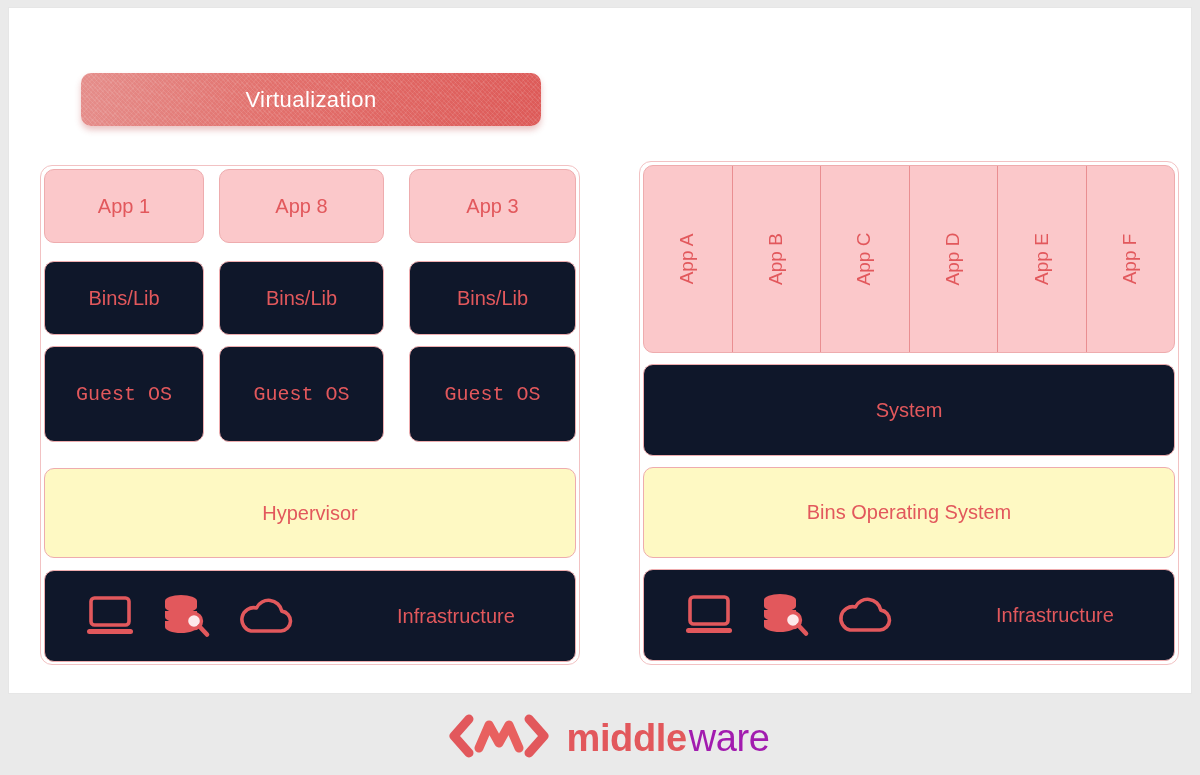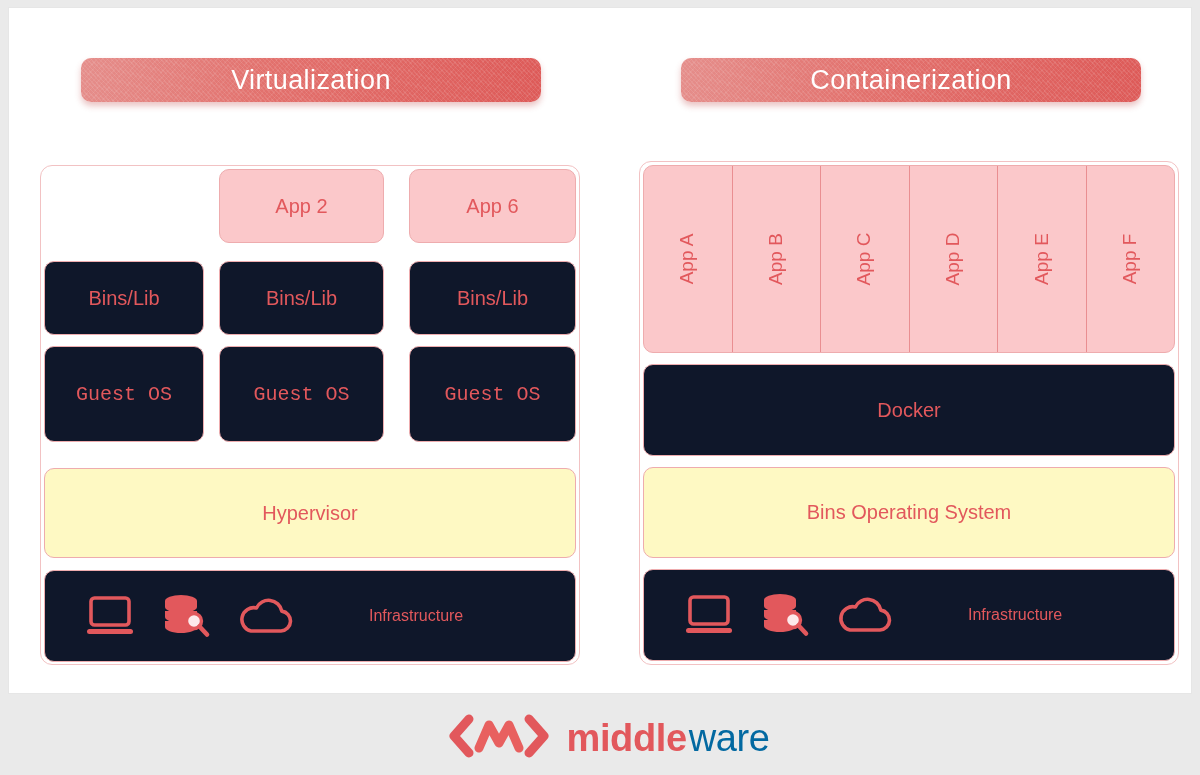--- a/index.html
+++ b/index.html
@@ -29,32 +29,33 @@
     width: 1184px;
     height: 687px;
     background: #ffffff;
     border: 1px solid #e6e6e6;
     box-sizing: border-box;
   }
 
   
   .section-header {
     position: absolute;
-    height: 44px;
+    height: 53px;
     border-radius: 10px;
     color: #ffffff;
-    font-size: 27px;
+    font-size: 22px;
     font-weight: 400;
     letter-spacing: .4px;
     display: flex;
     align-items: center;
     justify-content: center;
     background: linear-gradient(100deg, #e58e8b 0%, #e2706c 42%, #dd5a58 100%);
     box-shadow: 0 4px 6px rgba(190, 70, 70, .32);
     overflow: hidden;
+    margin-top: 15px;
   }
   .section-header::before {
     content: "";
     position: absolute;
     left: 0; top: 0; right: 0; bottom: 0;
     background:
       repeating-linear-gradient(47deg, rgba(255,255,255,.12) 0 1px, rgba(255,255,255,0) 1px 3px),
       repeating-linear-gradient(133deg, rgba(255,255,255,.09) 0 1px, rgba(255,255,255,0) 1px 4px);
     opacity: .85;
     pointer-events: none;
@@ -149,22 +150,22 @@
     padding-left: 40px;
     box-sizing: border-box;
   }
   .infra-icons {
     display: flex;
     align-items: center;
     gap: 26px;
   }
   .infra-label {
     color: #e2585c;
-    font-size: 16px;
-    margin-left: 74px;
+    font-size: 20px;
+    margin-left: 102px;
   }
   .icon-svg { display: block; }
 
   
   #logo {
     position: absolute;
     left: 8px;
     top: 700px;
     width: 1200px;
     height: 75px;
@@ -173,43 +174,43 @@
     justify-content: center;
     gap: 16px;
   }
   .logo-word {
     font-size: 38px;
     letter-spacing: -.4px;
     line-height: 1;
     color: #e2585c;
   }
   .logo-bold  { font-weight: 700; }
-  .logo-light { font-weight: 400; color: #0369a1; }
+  .logo-light { font-weight: 400; color: #a21caf; }
 </style>
 </head>
 <body>
 
 <div id="canvas">
   <div id="panel">
 
     <div class="section-header" id="header-virtualization">
       <span>Virtualization</span>
     </div>
 
-    <div class="section-header" id="header-containerization">
-      <span>Containerization</span>
-    </div>
 
     <div class="stack" id="stack-left">
 
+      <div class="cell tint-app col-a row-app">
+        <span>App 1</span>
+      </div>
       <div class="cell tint-app col-b row-app">
-        <span>App 2</span>
+        <span>App 8</span>
       </div>
       <div class="cell tint-app col-c row-app">
-        <span>App 6</span>
+        <span>App 3</span>
       </div>
 
       <div class="cell tint-light col-a row-bins">
         <span>Bins/Lib</span>
       </div>
       <div class="cell tint-light col-b row-bins">
         <span>Bins/Lib</span>
       </div>
       <div class="cell tint-light col-c row-bins">
         <span>Bins/Lib</span>
@@ -277,21 +278,21 @@
         </div>
         <div class="app-cell">
           <span class="vlabel">App E</span>
         </div>
         <div class="app-cell">
           <span class="vlabel">App F</span>
         </div>
       </div>
 
       <div class="cell tint-light full-row row-docker">
-        <span>Docker</span>
+        <span>System</span>
       </div>
 
       <div class="cell tint-mid full-row row-hostos">
         <span>Bins Operating System</span>
       </div>
 
       <div class="cell tint-light full-row row-infra-r">
         <div class="infra-inner">
           <div class="infra-icons">
             <span>

